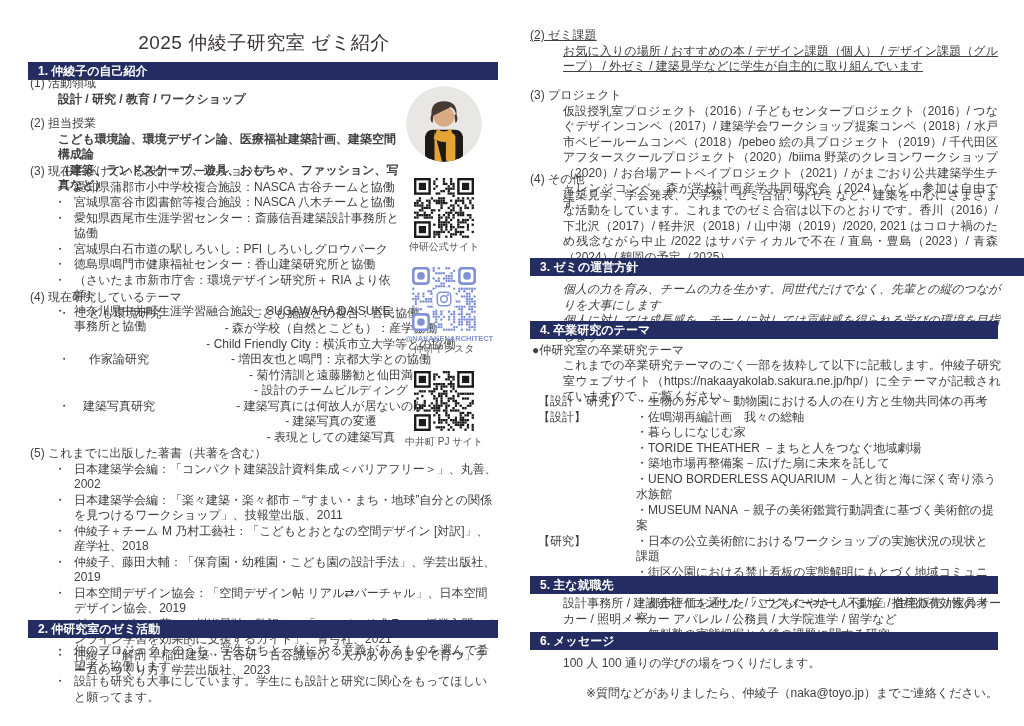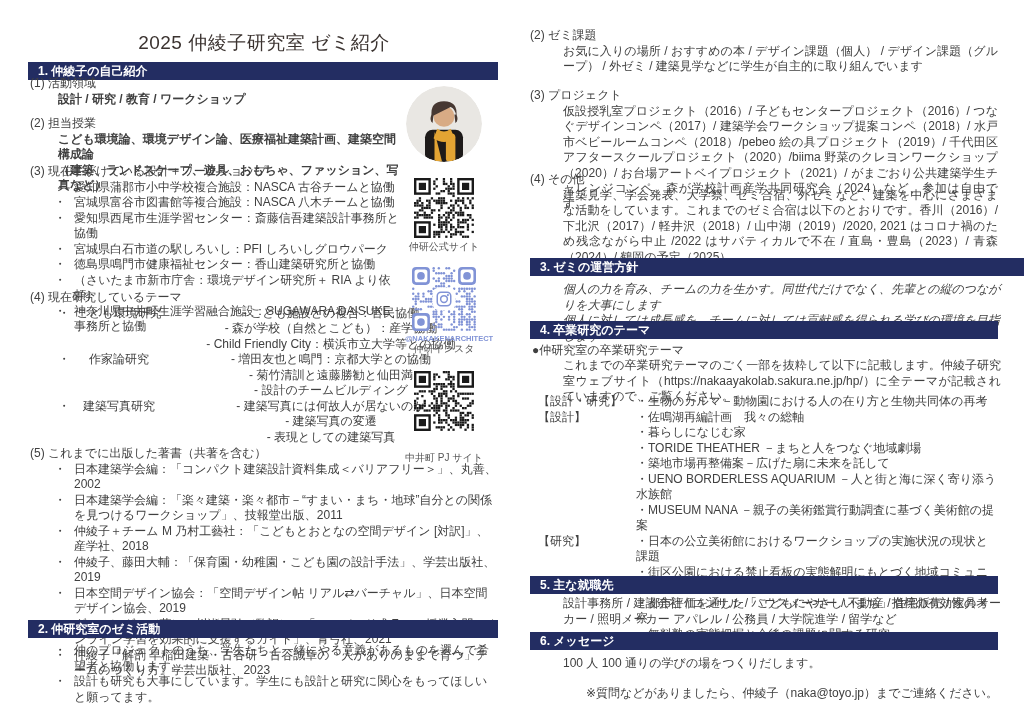--- a/index.html
+++ b/index.html
@@ -806,27 +806,27 @@
         <rect x="1" y="1" width="5" height="5" fill="#fff"></rect>
         <rect x="2" y="2" width="3" height="3" fill="#1a1a1a"></rect>
         <rect x="18" y="0" width="7" height="7" fill="#1a1a1a"></rect>
         <rect x="19" y="1" width="5" height="5" fill="#fff"></rect>
         <rect x="20" y="2" width="3" height="3" fill="#1a1a1a"></rect>
         <rect x="0" y="18" width="7" height="7" fill="#1a1a1a"></rect>
         <rect x="1" y="19" width="5" height="5" fill="#fff"></rect>
         <rect x="2" y="20" width="3" height="3" fill="#1a1a1a"></rect>
       </svg>
     </div>
-  <div class="cap" style="margin-top:21px;text-align:center;">中井町 PJ サイト</div>
+  <div class="cap" style="margin-top:5px;text-align:center;">中井町 PJ サイト</div>
 
 </div>
 
 <div class="abs" style="left:530px;top:28px;width:468px;">
 
-  <div class="abs fs" style="left:0;top:0;width:468px;">
+  <div class="abs fs" style="left:0;top:0;width:468px;text-decoration:underline;">
     <div>(2) ゼミ課題</div>
     <div class="rindent jtext">お気に入りの場所 / おすすめの本 / デザイン課題（個人） / デザイン課題（グループ） / 外ゼミ / 建築見学などに学生が自主的に取り組んでいます</div>
   </div>
 
   <div class="abs fs" style="left:0;top:60px;width:468px;">
     <div>(3) プロジェクト</div>
     <div class="rindent jtext">仮設授乳室プロジェクト（2016）/ 子どもセンタープロジェクト（2016）/ つなぐデザインコンペ（2017）/ 建築学会ワークショップ提案コンペ（2018）/ 水戸市ベビールームコンペ（2018）/pebeo 絵の具プロジェクト（2019）/ 千代田区アフタースクールプロジェクト（2020）/biima 野菜のクレヨンワークショップ（2020）/ お台場アートベイプロジェクト（2021）/ がまごおり公共建築学生チャレンジコンペ、森が学校計画産学共同研究会（2024）など、参加は自由です。</div>
   </div>
 
   <div class="abs fs" style="left:0;top:144px;width:468px;">

